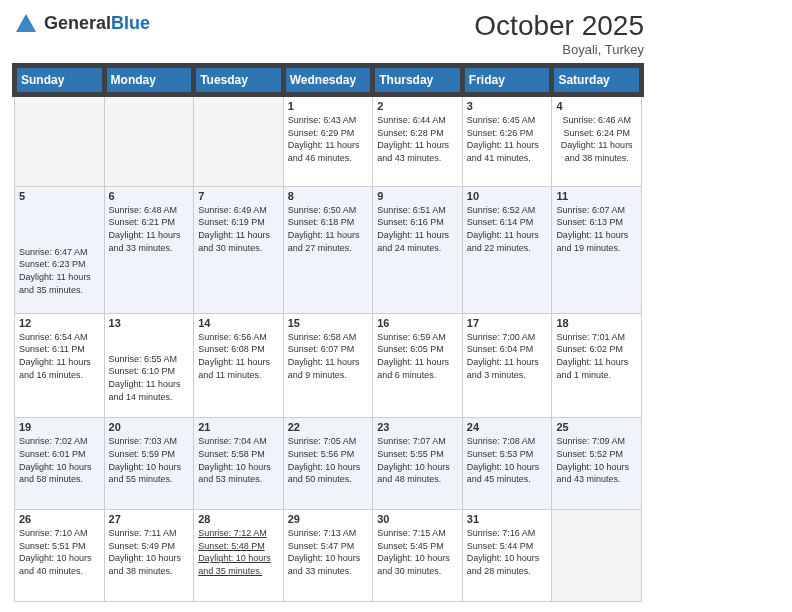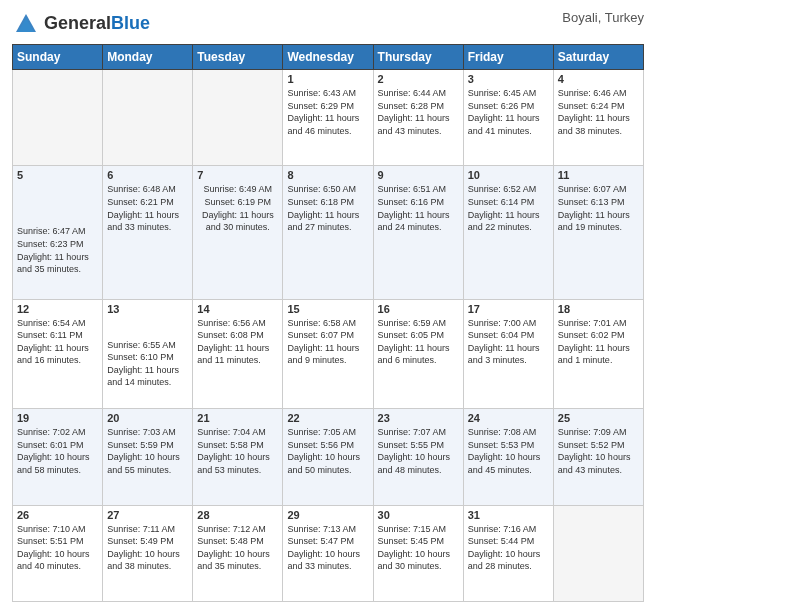--- a/index.html
+++ b/index.html
@@ -59,21 +59,21 @@
       width: 100%;
       table-layout: fixed;
     }
     .calendar th {
       background-color: #2e75b6;
       color: #fff;
       font-size: 12px;
       font-weight: bold;
       padding: 5px 4px;
       text-align: left;
-      border: 1px solid #404040;
+      border: 5px solid #404040;
     }
     .calendar td {
       vertical-align: top;
       border: 1px solid #ccc;
       padding: 3px 4px;
       font-size: 9.5px;
       color: #333;
       background: #fff;
       height: 82px;
     }
@@ -109,20 +109,21 @@
         <polygon points="14,4 24,22 4,22" fill="#1a6fba" opacity="0.85"></polygon>
         <polygon points="14,8 22,22 6,22" fill="#2e8fd4" opacity="0.5"></polygon>
       </svg>
       <div>
         <div class="logo-text">
           <span class="logo-general">General</span><span class="logo-blue">Blue</span>
         </div>
       </div>
     </div>
     <div class="title-block">
+      <div class="month-title">October 2025</div>
       <div class="subtitle">Boyali, Turkey</div>
     </div>
   </div>
 
   <table class="calendar">
     <thead>
       <tr>
         <th>Sunday</th>
         <th>Monday</th>
         <th>Tuesday</th>
@@ -153,21 +154,21 @@
           </td>
           <td>
             <span class="day-number">3</span>
             <div class="day-info" style="white-space: pre-line;">Sunrise: 6:45 AM
 Sunset: 6:26 PM
 Daylight: 11 hours
 and 41 minutes.</div>
           </td>
           <td>
             <span class="day-number">4</span>
-            <div class="day-info" style="white-space: pre-line;">Sunrise: 6:46 AM
+            <div class="day-info" style="white-space: pre-line; text-align: center;">Sunrise: 6:46 AM
 Sunset: 6:24 PM
 Daylight: 11 hours
 and 38 minutes.</div>
           </td>
         </tr>
         <tr class="row-even">
           <td>
             <span class="day-number">5</span>
             <div class="day-info" style="white-space: pre-line; margin-top: 44px;">Sunrise: 6:47 AM
 Sunset: 6:23 PM
@@ -176,21 +177,21 @@
           </td>
           <td>
             <span class="day-number">6</span>
             <div class="day-info" style="white-space: pre-line;">Sunrise: 6:48 AM
 Sunset: 6:21 PM
 Daylight: 11 hours
 and 33 minutes.</div>
           </td>
           <td>
             <span class="day-number">7</span>
-            <div class="day-info" style="white-space: pre-line; text-align: center;">Sunrise: 6:49 AM
+            <div class="day-info" style="white-space: pre-line;">Sunrise: 6:49 AM
 Sunset: 6:19 PM
 Daylight: 11 hours
 and 30 minutes.</div>
           </td>
           <td>
             <span class="day-number">8</span>
             <div class="day-info" style="white-space: pre-line;">Sunrise: 6:50 AM
 Sunset: 6:18 PM
 Daylight: 11 hours
 and 27 minutes.</div>
@@ -329,21 +330,21 @@
           </td>
           <td>
             <span class="day-number">27</span>
             <div class="day-info" style="white-space: pre-line;">Sunrise: 7:11 AM
 Sunset: 5:49 PM
 Daylight: 10 hours
 and 38 minutes.</div>
           </td>
           <td>
             <span class="day-number">28</span>
-            <div class="day-info" style="white-space: pre-line;">Sunrise: 7:12 AM
+            <div class="day-info" style="white-space: pre-line; text-decoration: underline;">Sunrise: 7:12 AM
 Sunset: 5:48 PM
 Daylight: 10 hours
 and 35 minutes.</div>
           </td>
           <td>
             <span class="day-number">29</span>
             <div class="day-info" style="white-space: pre-line;">Sunrise: 7:13 AM
 Sunset: 5:47 PM
 Daylight: 10 hours
 and 33 minutes.</div>

